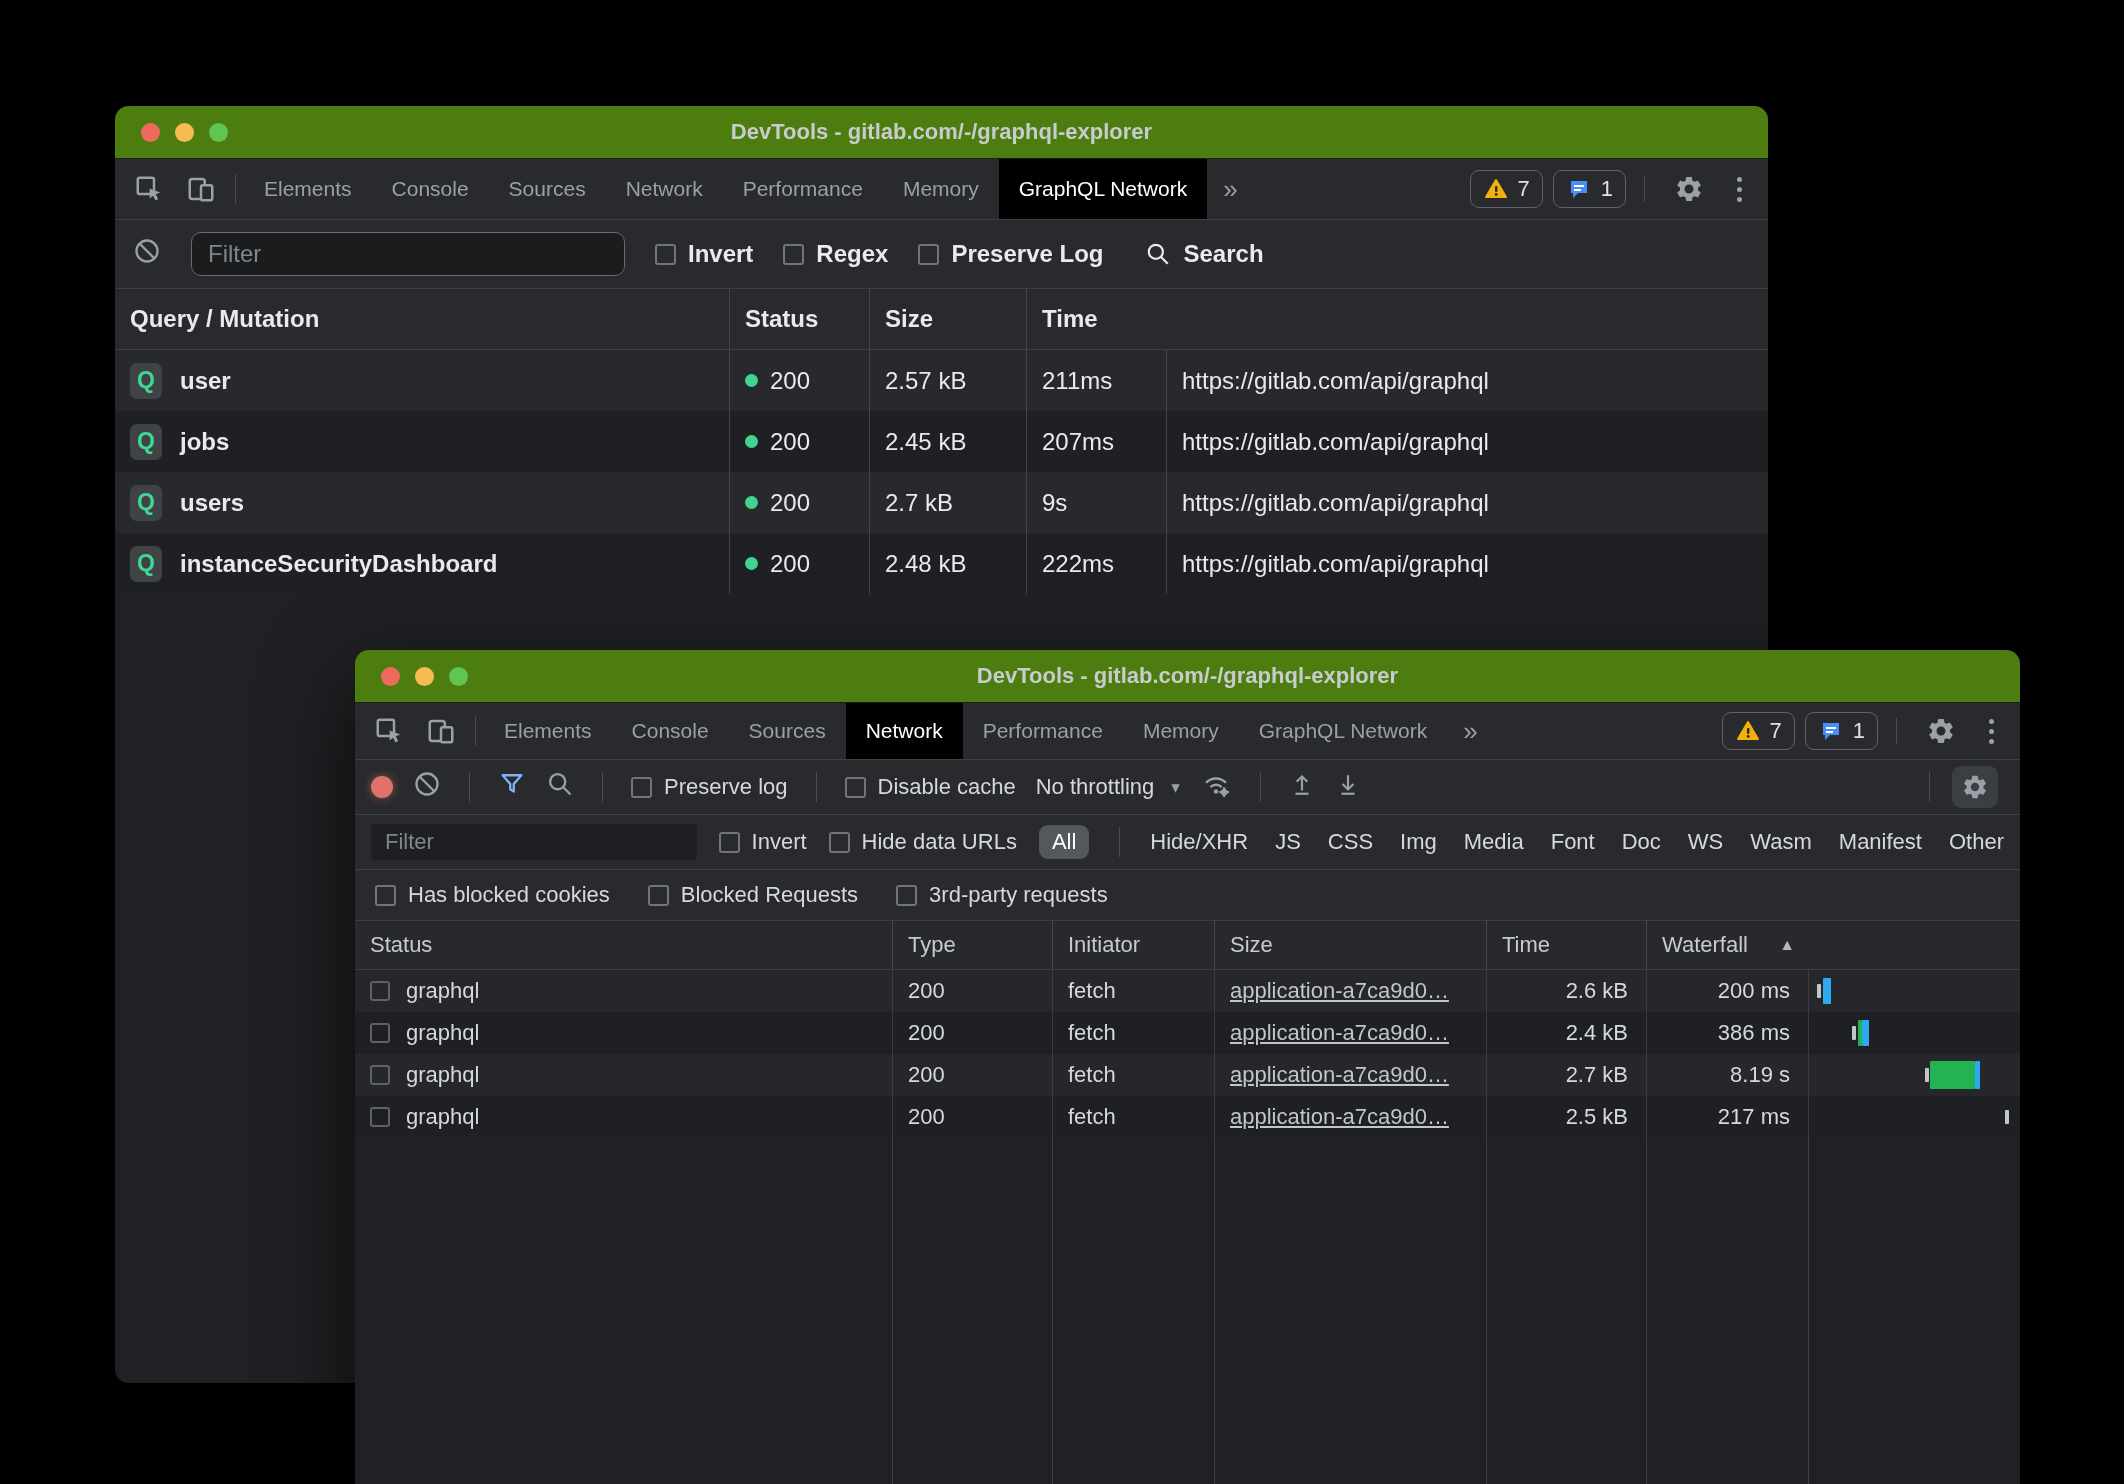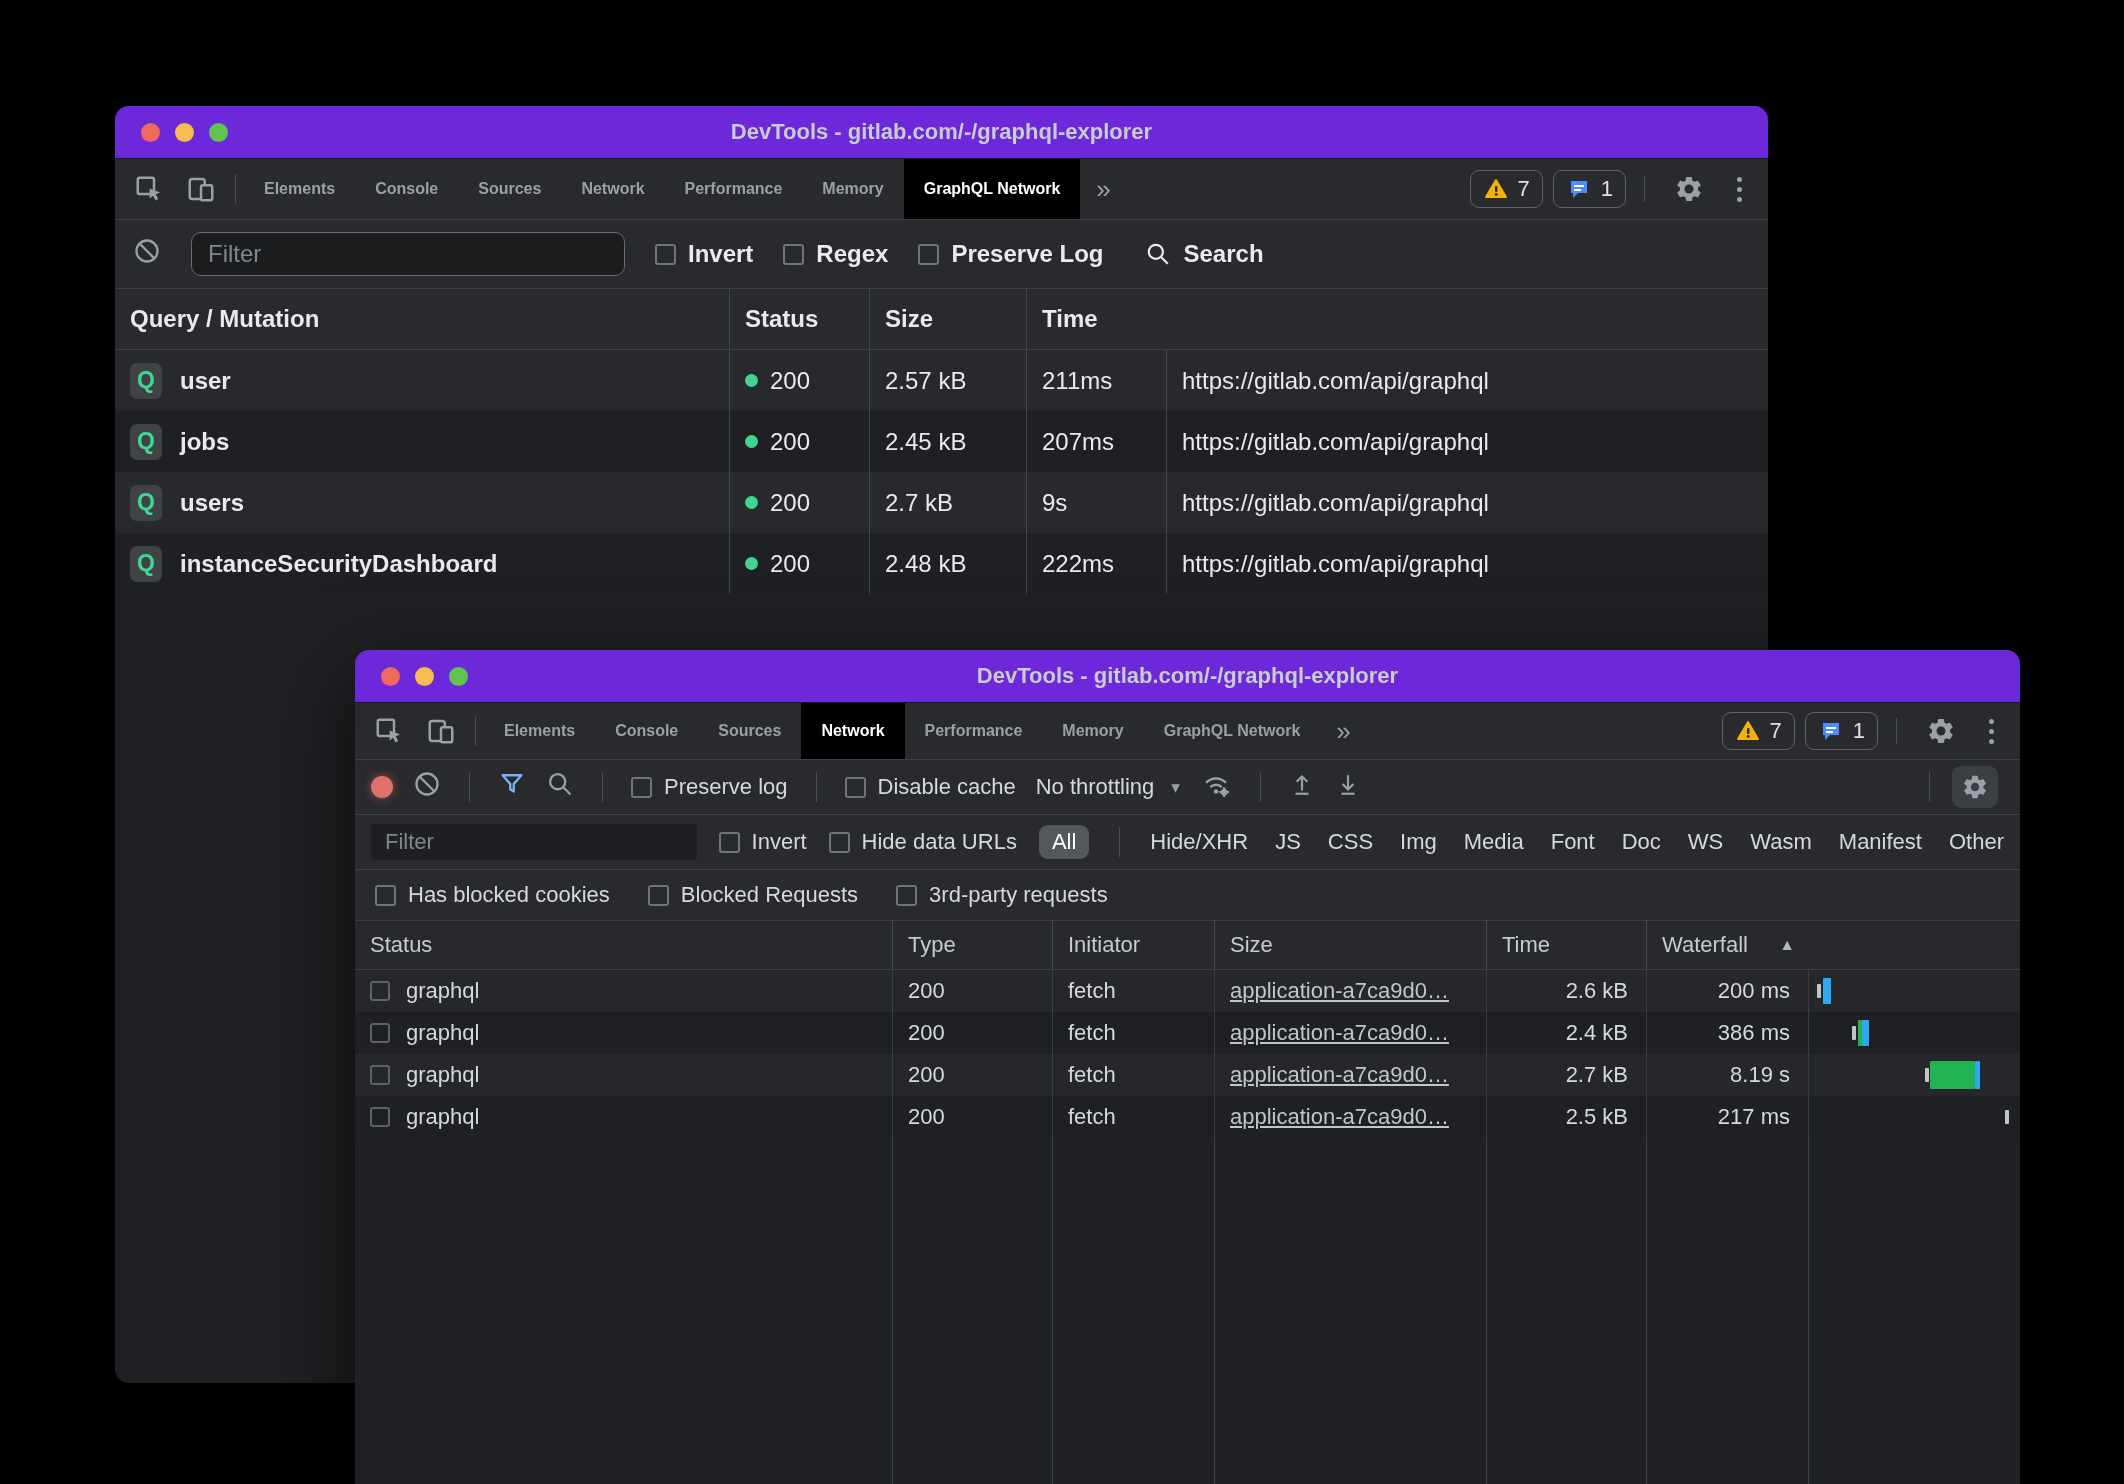--- a/index.html
+++ b/index.html
@@ -6,35 +6,35 @@
   body{
     width:2124px;height:1484px;background:#000;overflow:hidden;position:relative;
     font-family:"Liberation Sans",sans-serif;color:#dfe1e3;
   }
   .window{position:absolute;background:#202124;border-radius:14px;overflow:hidden;
     box-shadow:0 30px 90px rgba(0,0,0,.75);}
   #back-window{left:115px;top:106px;width:1653px;height:1277px;z-index:1;}
   #front-window{left:355px;top:650px;width:1665px;height:880px;z-index:2;}
 
   
-  .titlebar{height:52px;background:#6d28d9;border-bottom:1px solid #1a1b1d;
+  .titlebar{height:52px;background:#4d7c0f;border-bottom:1px solid #1a1b1d;
     display:flex;align-items:center;justify-content:center;position:relative;}
   .lights{position:absolute;left:26px;top:0;height:100%;display:flex;align-items:center;gap:15px;}
   .light{width:19px;height:19px;border-radius:50%;}
   .light.red{background:#ee6a5f}.light.yellow{background:#f5bd4f}.light.green{background:#61c554}
   .win-title{font-size:22px;font-weight:bold;color:#c9cccf;}
 
   
   .tabbar{background:#292a2d;display:flex;align-items:stretch;border-bottom:1px solid #3c4043;padding-left:8px;}
   #back-window .tabbar{height:60px;}
   #front-window .tabbar{height:56px;}
   .tool-ic{display:flex;align-items:center;padding:0 11px;}
   .vsep{width:1px;background:#4a4d50;align-self:center;height:30px;margin:0 8px;}
   .vsep.short{height:26px;}
-  .tab{padding:0 20px;display:flex;align-items:center;color:#9aa0a6;font-size:16px;white-space:nowrap;font-weight:bold;}
+  .tab{padding:0 20px;display:flex;align-items:center;color:#9aa0a6;font-size:21px;white-space:nowrap;}
   .tab.active{background:#000;color:#fff;}
   .more-tabs{display:flex;align-items:center;color:#9aa0a6;font-size:26px;padding:0 16px;}
   .tab-right{margin-left:auto;display:flex;align-items:center;gap:10px;padding-right:14px;}
   .count-badge{display:flex;align-items:center;gap:9px;border:1px solid #5f6368;border-radius:9px;
     padding:5px 12px;font-size:22px;color:#dfe1e3;}
   .kebab{display:flex;flex-direction:column;gap:5px;padding:0 12px;}
   .kebab i{width:5px;height:5px;border-radius:50%;background:#9aa0a6;}
 
   
   .chk{display:inline-flex;align-items:center;gap:12px;white-space:nowrap;}

